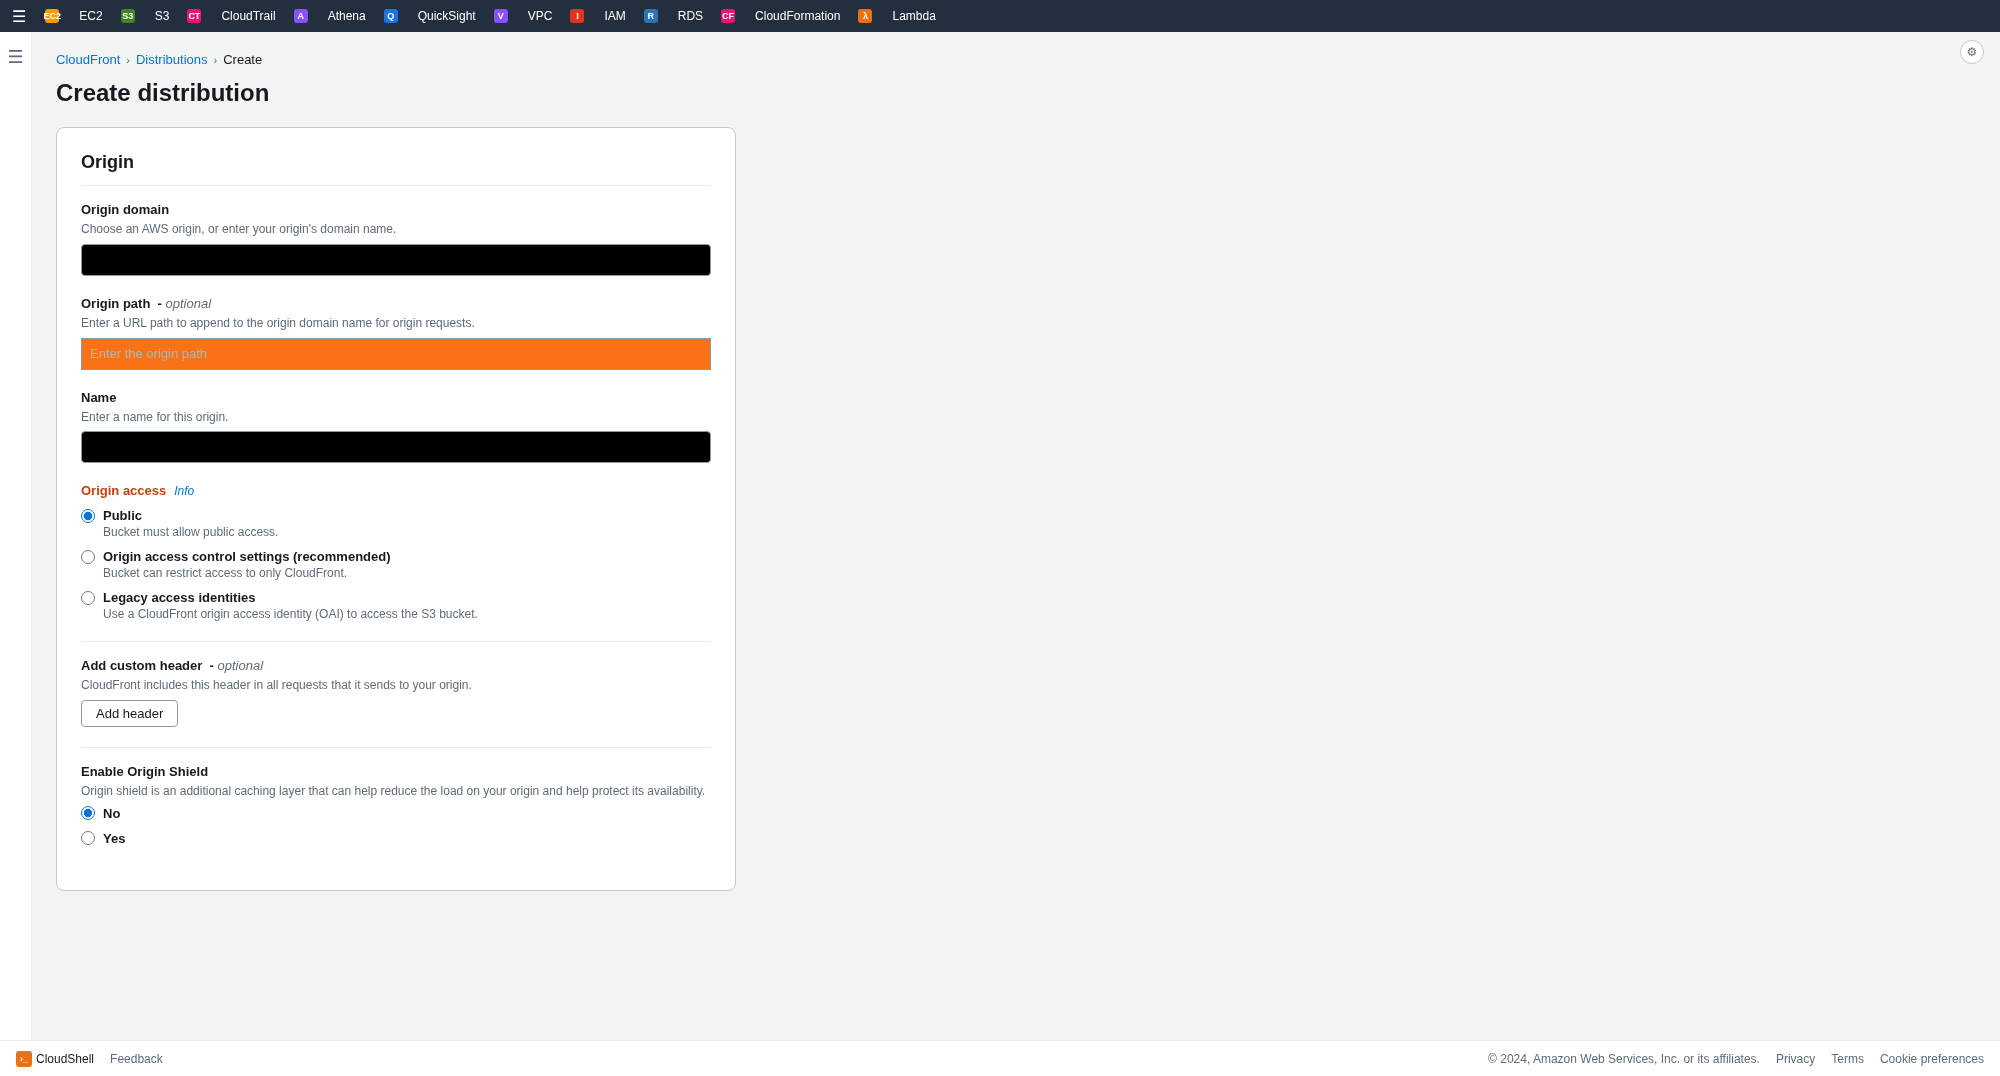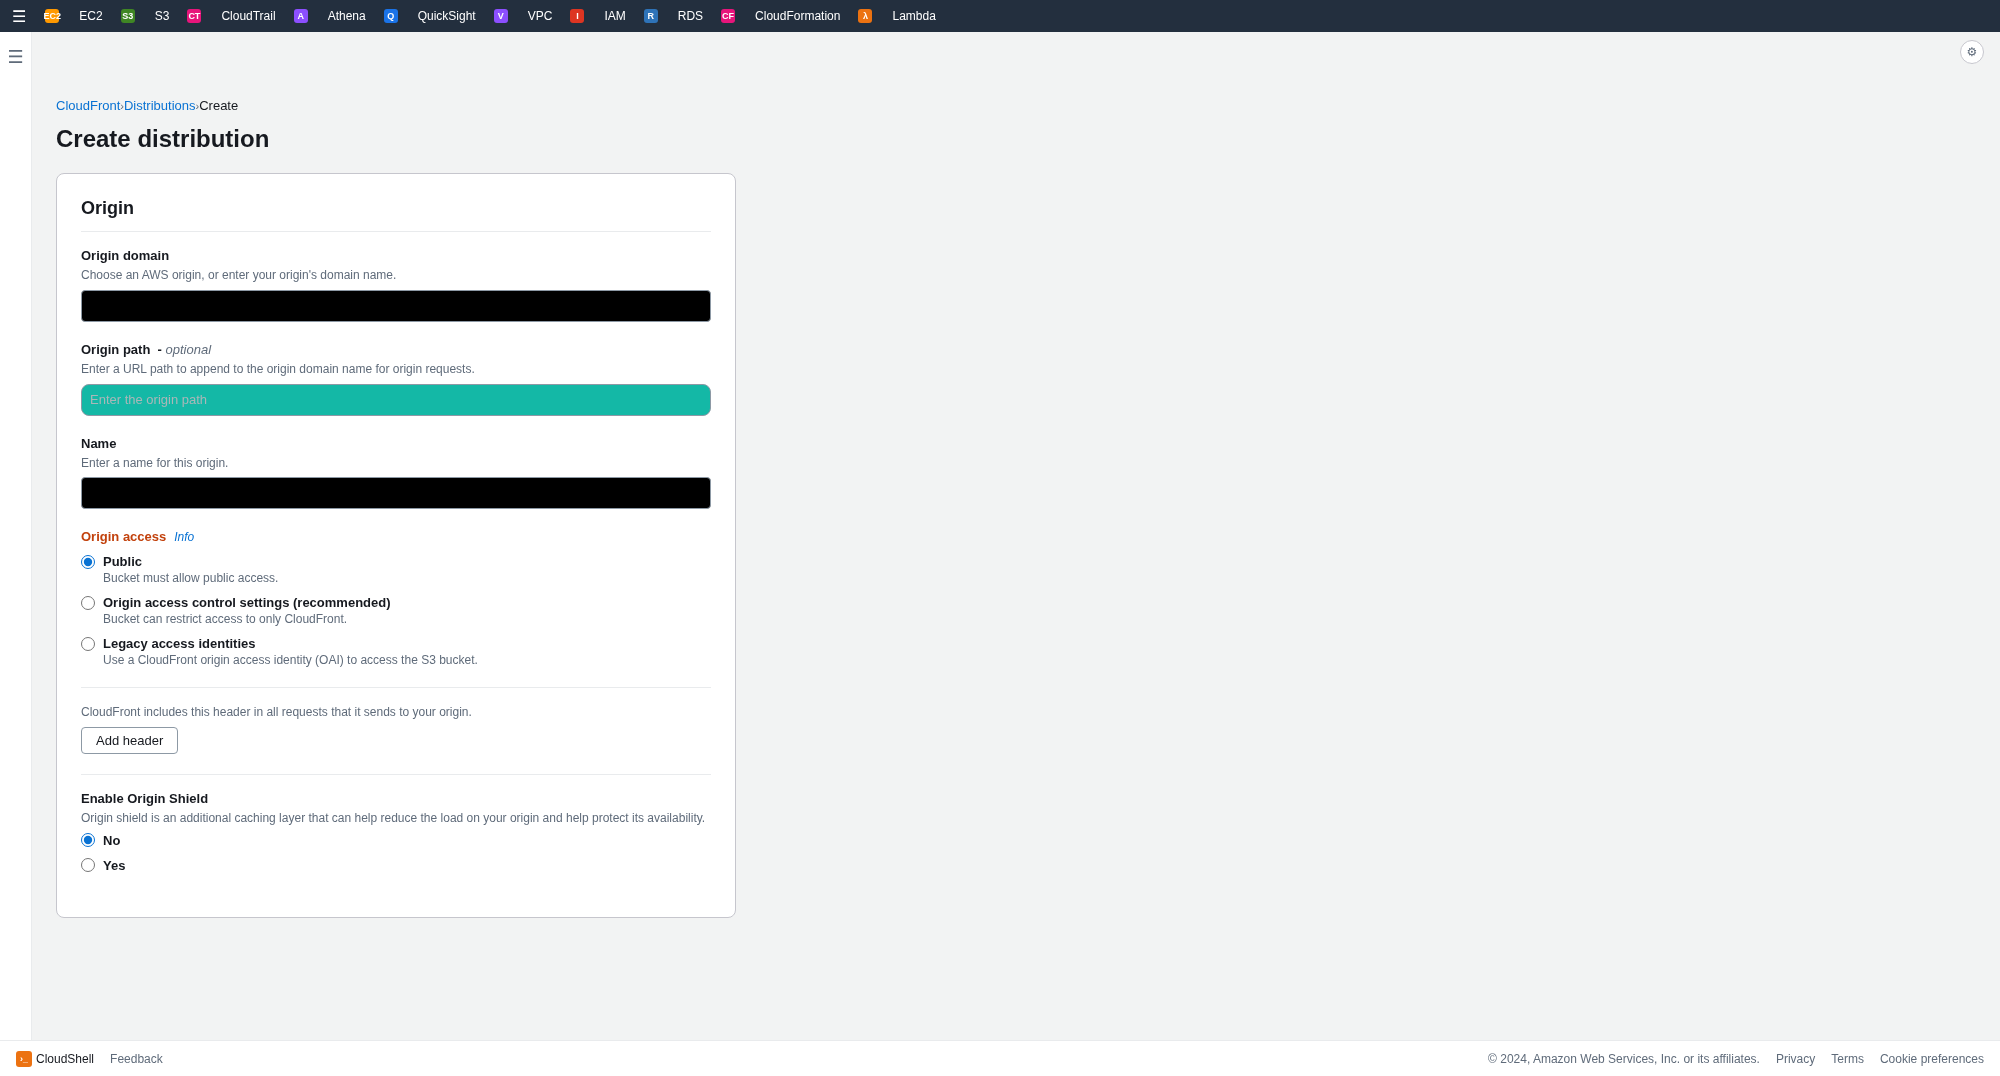--- a/index.html
+++ b/index.html
@@ -77,23 +77,23 @@
     .content-area {
       flex: 1;
       padding: 20px 24px;
       overflow-y: auto;
     }
 
     
     .breadcrumb {
       display: flex;
       align-items: center;
+      gap: 6px;
       margin-bottom: 12px;
       font-size: 13px;
-      margin-top: 46px;
     }
     .breadcrumb a {
       color: #0972d3;
       text-decoration: none;
       cursor: pointer;
     }
     .breadcrumb-sep {
       color: #5f6b7a;
       font-size: 11px;
     }
@@ -145,25 +145,25 @@
     .field-description {
       font-size: 12px;
       color: #5f6b7a;
       margin-bottom: 6px;
       line-height: 1.4;
     }
     .field-input {
       width: 100%;
       height: 32px;
       border: 1px solid #8d99a5;
-      border-radius: 8px;
+      border-radius: 0;
       padding: 4px 8px;
       font-size: 13px;
       color: #16191f;
-      background: #14b8a6;
+      background: #f97316;
       outline: none;
     }
     .field-input::placeholder { color: #aab7b8; }
     .field-input-dark {
       width: 100%;
       height: 32px;
       border: 1px solid #8d99a5;
       border-radius: 4px;
       padding: 4px 8px;
       font-size: 13px;
@@ -421,20 +421,24 @@
             <input type="radio" name="origin_access" style="">
             <span class="radio-label">Legacy access identities</span>
           </label>
           <div class="radio-description">Use a CloudFront origin access identity (OAI) to access the S3 bucket.</div>
         </div>
       </div>
 
       <hr class="section-divider">
 
       <div class="form-field">
+        <div class="field-label">
+          <span>Add custom header</span>
+          &nbsp;-&nbsp;<em>optional</em>
+        </div>
         <div class="field-description">CloudFront includes this header in all requests that it sends to your origin.</div>
         <button class="btn-secondary">Add header</button>
       </div>
 
       <hr class="section-divider">
 
       <div class="form-field">
         <div class="field-label">Enable Origin Shield</div>
         <div class="field-description">Origin shield is an additional caching layer that can help reduce the load on your origin and help protect its availability.</div>
 

